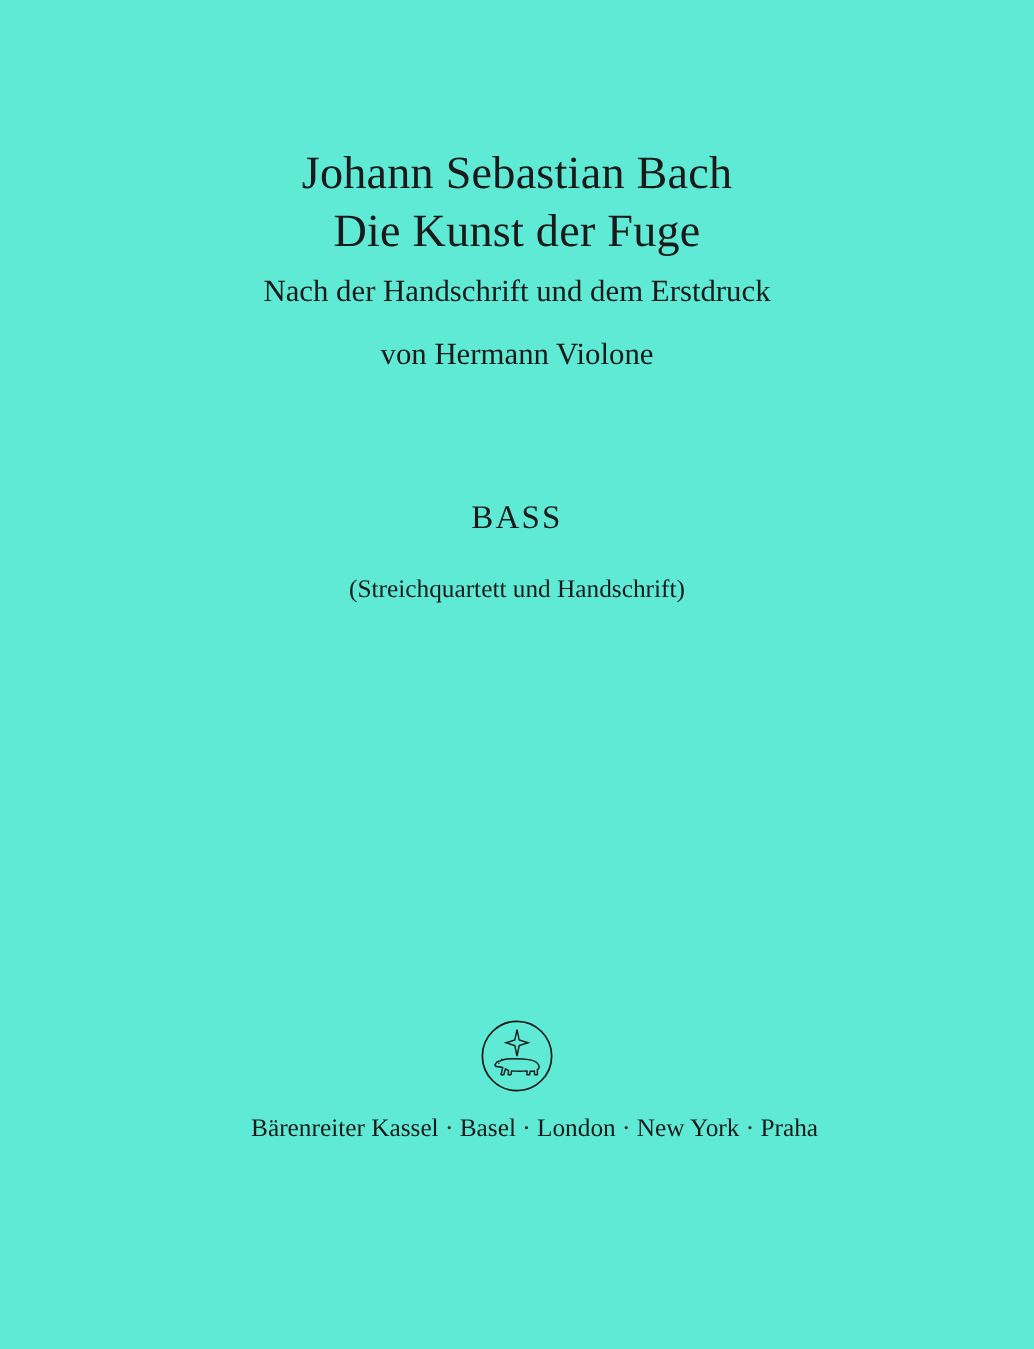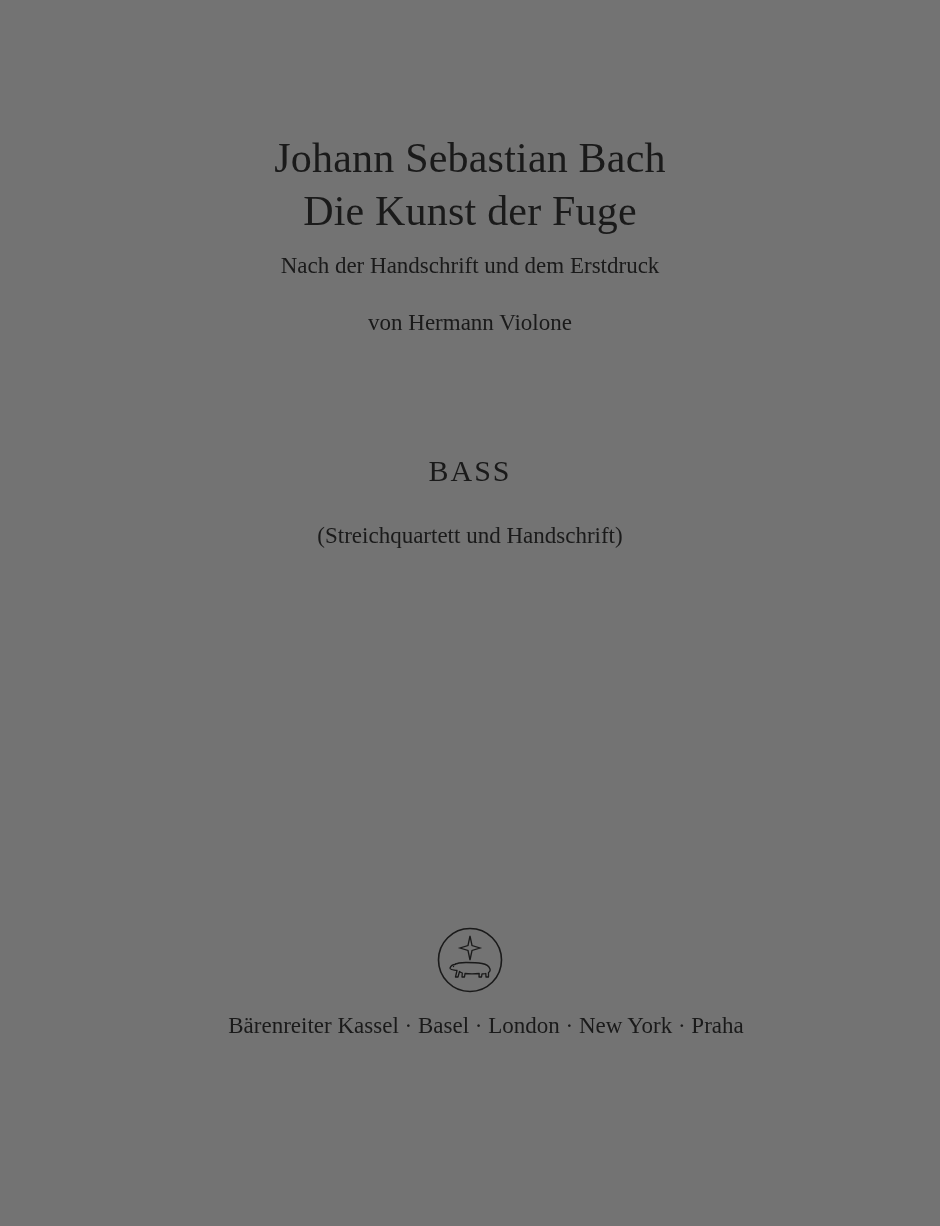--- a/index.html
+++ b/index.html
@@ -13,21 +13,21 @@
       position: relative;
       overflow: hidden;
       font-family: "Liberation Serif", "DejaVu Serif", serif;
       color: #1a1a1a;
     }
     .page {
       position: absolute;
       left: 0; top: 0;
       width: 940px;
       height: 1226px;
-      background: #737373;
+      background: #5eead4;
     }
     .line {
       position: absolute;
       left: 0;
       width: 940px;
       text-align: center;
       white-space: nowrap;
     }
     .title-composer {
       top: 133px;
@@ -35,21 +35,21 @@
       line-height: 50px;
       letter-spacing: 0.2px;
     }
     .title-work {
       top: 186px;
       font-size: 42px;
       line-height: 50px;
       letter-spacing: 0.2px;
     }
     .sub {
-      font-size: 23px;
+      font-size: 28px;
       line-height: 28px;
     }
     .sub-1 { top: 252px; }
     .sub-2 { top: 281px; }
     .sub-3 { top: 309px; }
     .part-name {
       top: 453px;
       font-size: 30px;
       line-height: 36px;
       letter-spacing: 2px;

